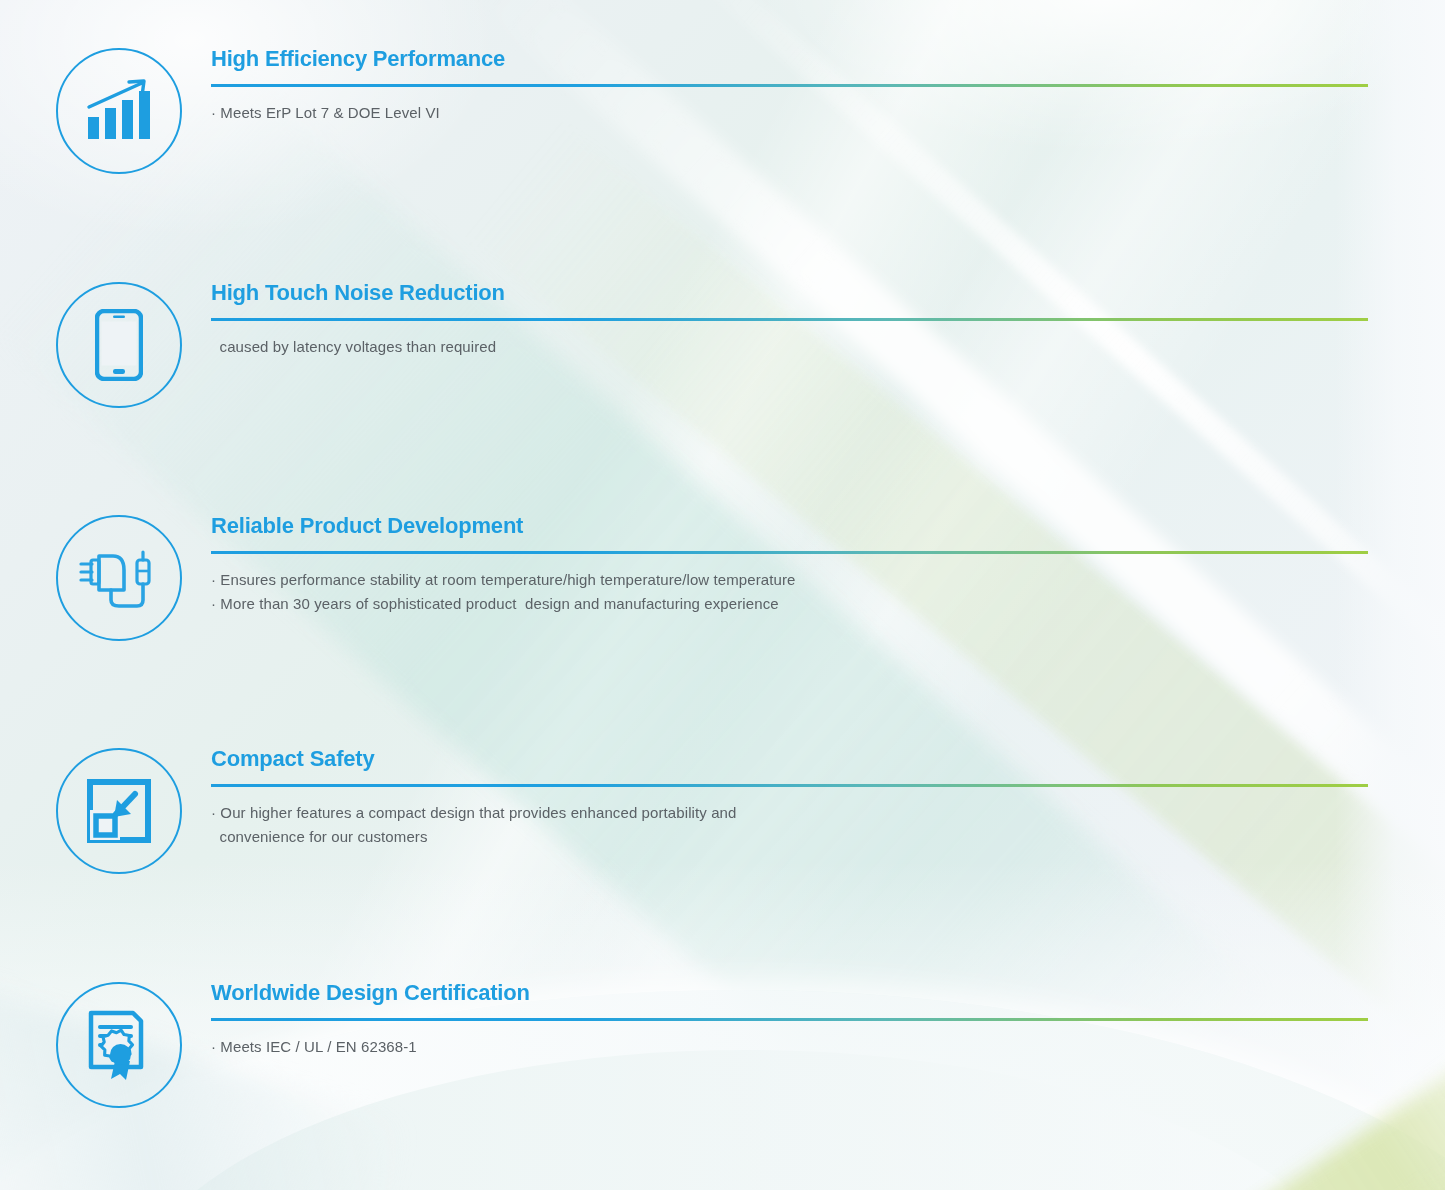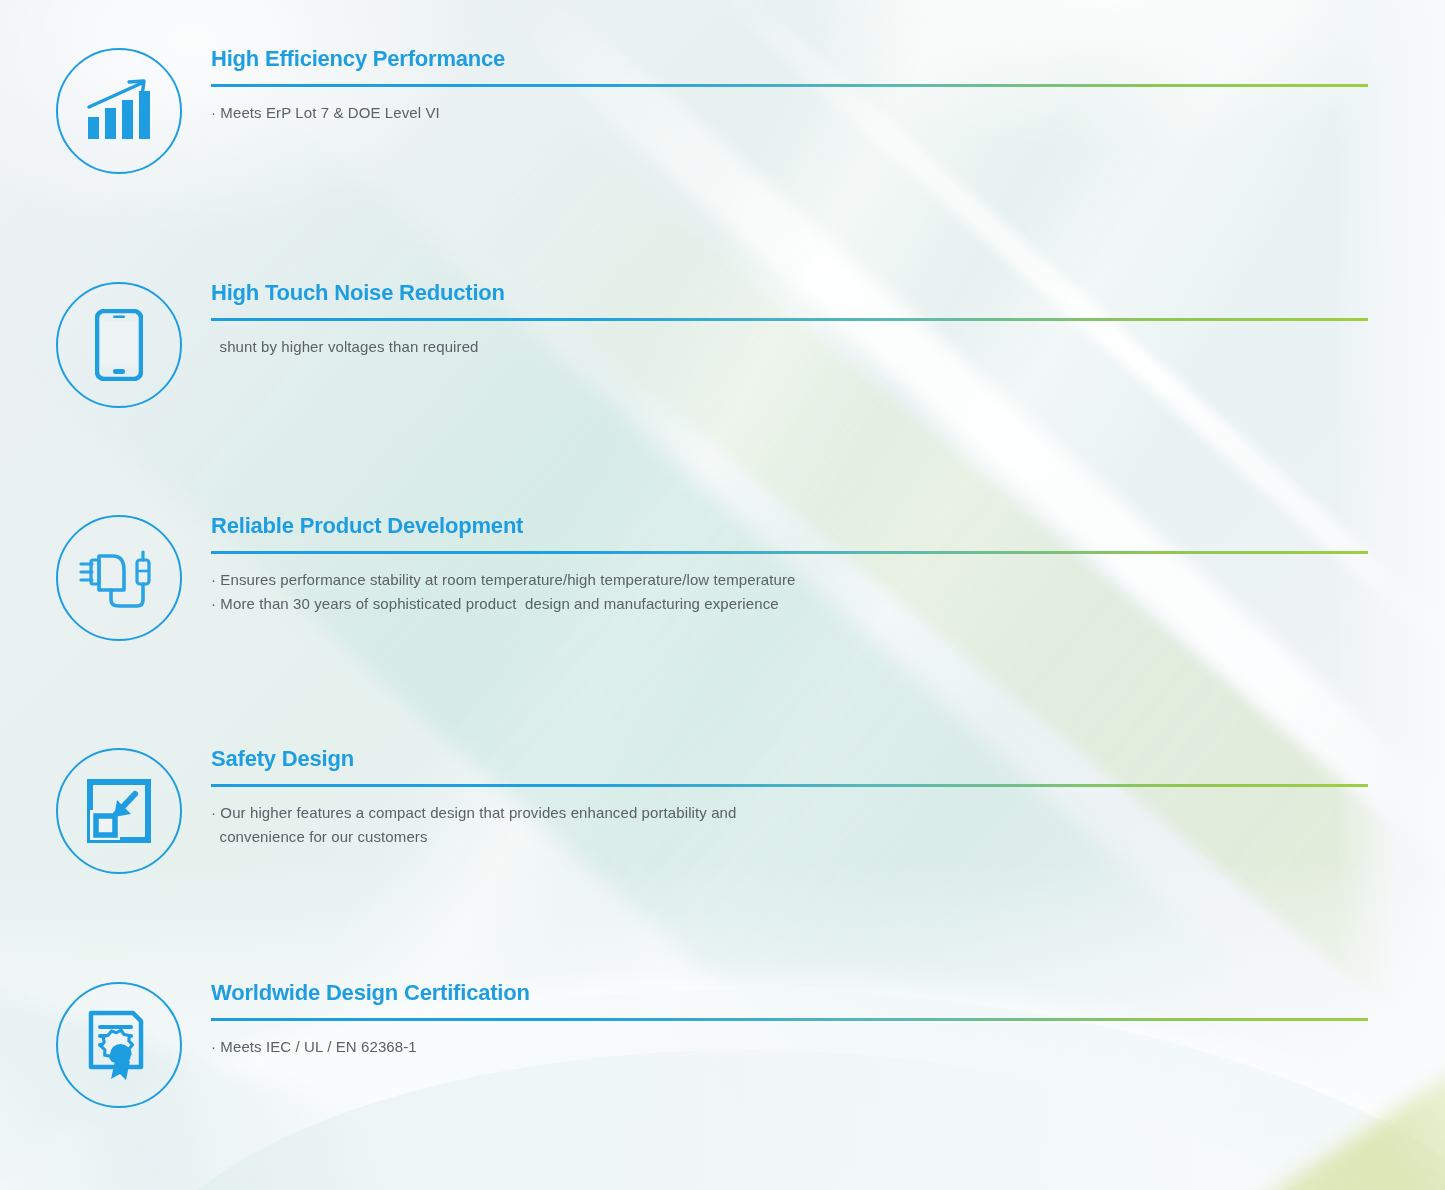--- a/index.html
+++ b/index.html
@@ -354,21 +354,21 @@
             <path d="M6.5 12.5 H41.5 V56.5 H6.5 Z" fill="#eef3f6"></path>
             <rect x="18" y="6.5" width="12" height="2.6" rx="1.3" fill="#1e9ee0"></rect>
             <rect x="18" y="60" width="12" height="5" rx="2.2" fill="#1e9ee0"></rect>
           </svg>
         </span>
       </div>
       <div class="feature-body">
         <div class="feature-title">High Touch Noise Reduction</div>
         <div class="feature-rule"></div>
         <div class="feature-lines">
-          <div class="feature-line">  shunt by higher voltages than required</div>
+          <div class="feature-line">  caused by latency voltages than required</div>
         </div>
       </div>
     </div>
 
     <div class="feature" style="top:515px;">
       <div class="icon-wrap" style="top:0;">
         <span>
           <svg width="80" height="68" viewBox="0 0 80 68">
 
             <path d="M2 20 H13" stroke="#29a3e3" stroke-width="3.2" stroke-linecap="round"></path>
@@ -406,21 +406,21 @@
 
             <rect x="4" y="32" width="30" height="30" fill="#eef3f6"></rect>
             <rect x="10" y="38" width="19" height="19" fill="none" stroke="#1e9ee0" stroke-width="5.5"></rect>
 
             <path d="M49 16 L30 36" stroke="#1e9ee0" stroke-width="6" stroke-linecap="round"></path>
             <path d="M31 22 L28 39 L45 36" fill="#1e9ee0"></path>
           </svg>
         </span>
       </div>
       <div class="feature-body">
-        <div class="feature-title">Safety Design</div>
+        <div class="feature-title">Compact Safety</div>
         <div class="feature-rule"></div>
         <div class="feature-lines">
           <div class="feature-line">· Our higher features a compact design that provides enhanced portability and</div>
           <div class="feature-line">  convenience for our customers</div>
         </div>
       </div>
     </div>
 
     <div class="feature" style="top:982px;">
       <div class="icon-wrap" style="top:0;">

